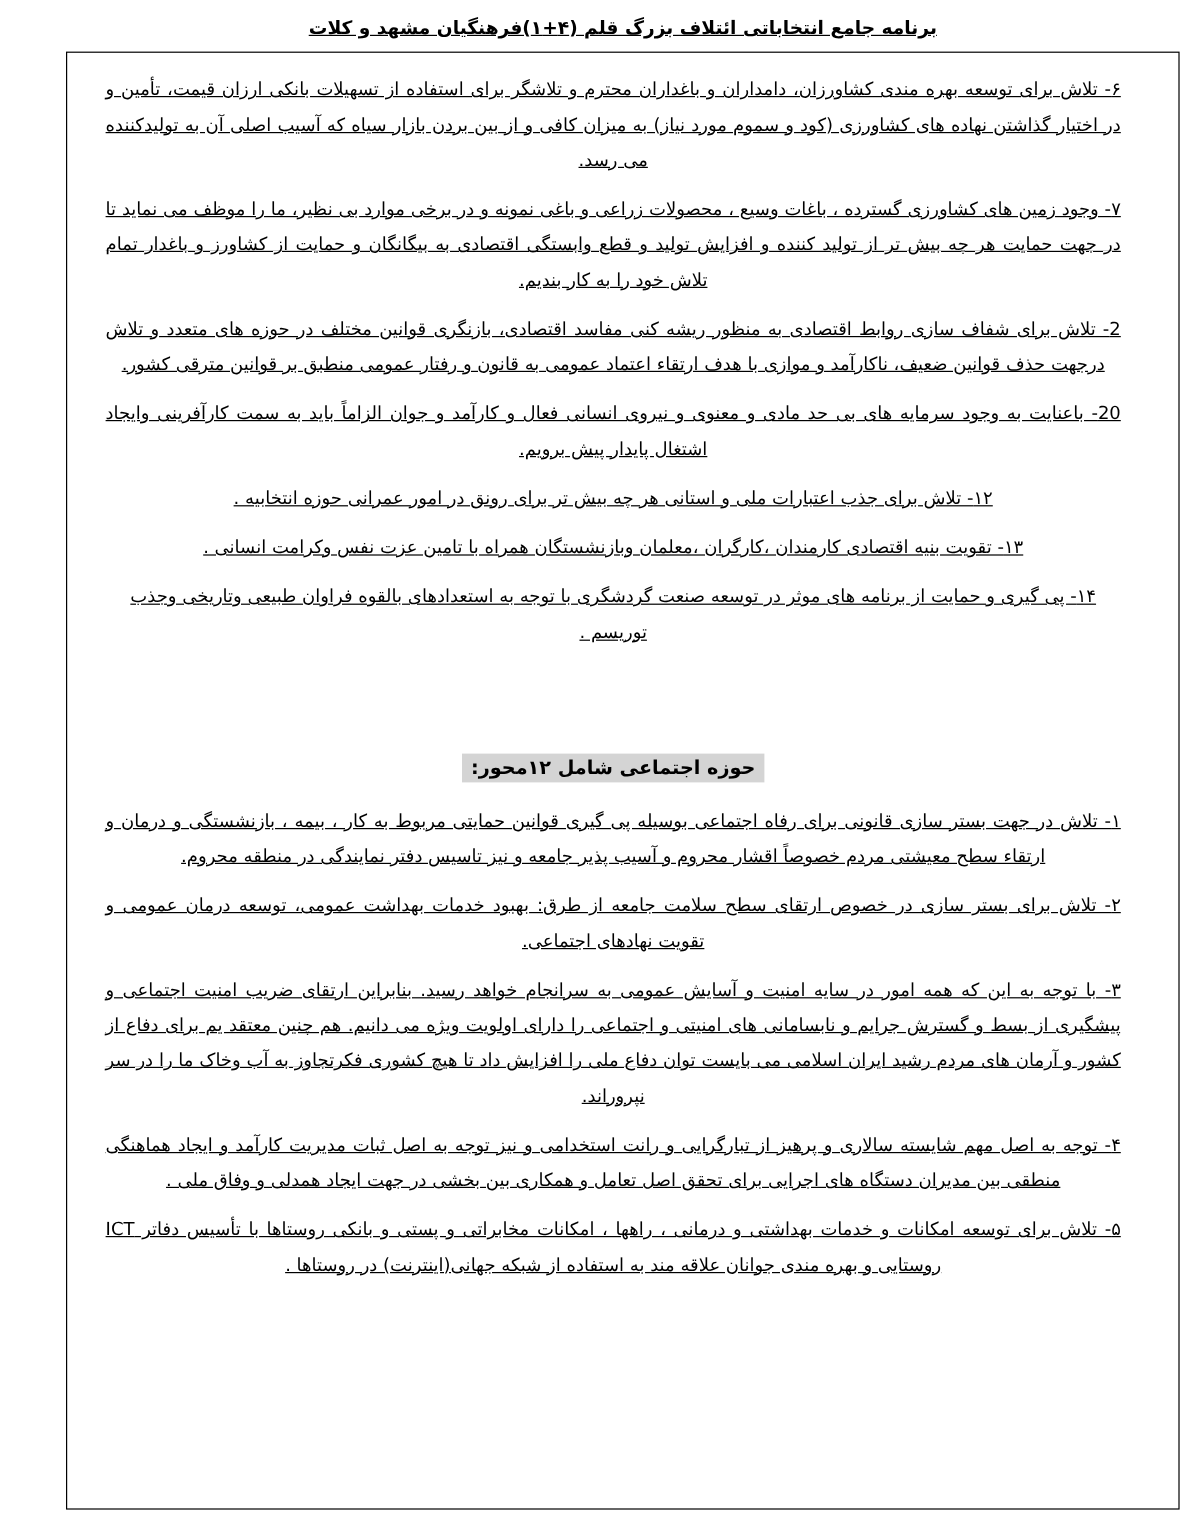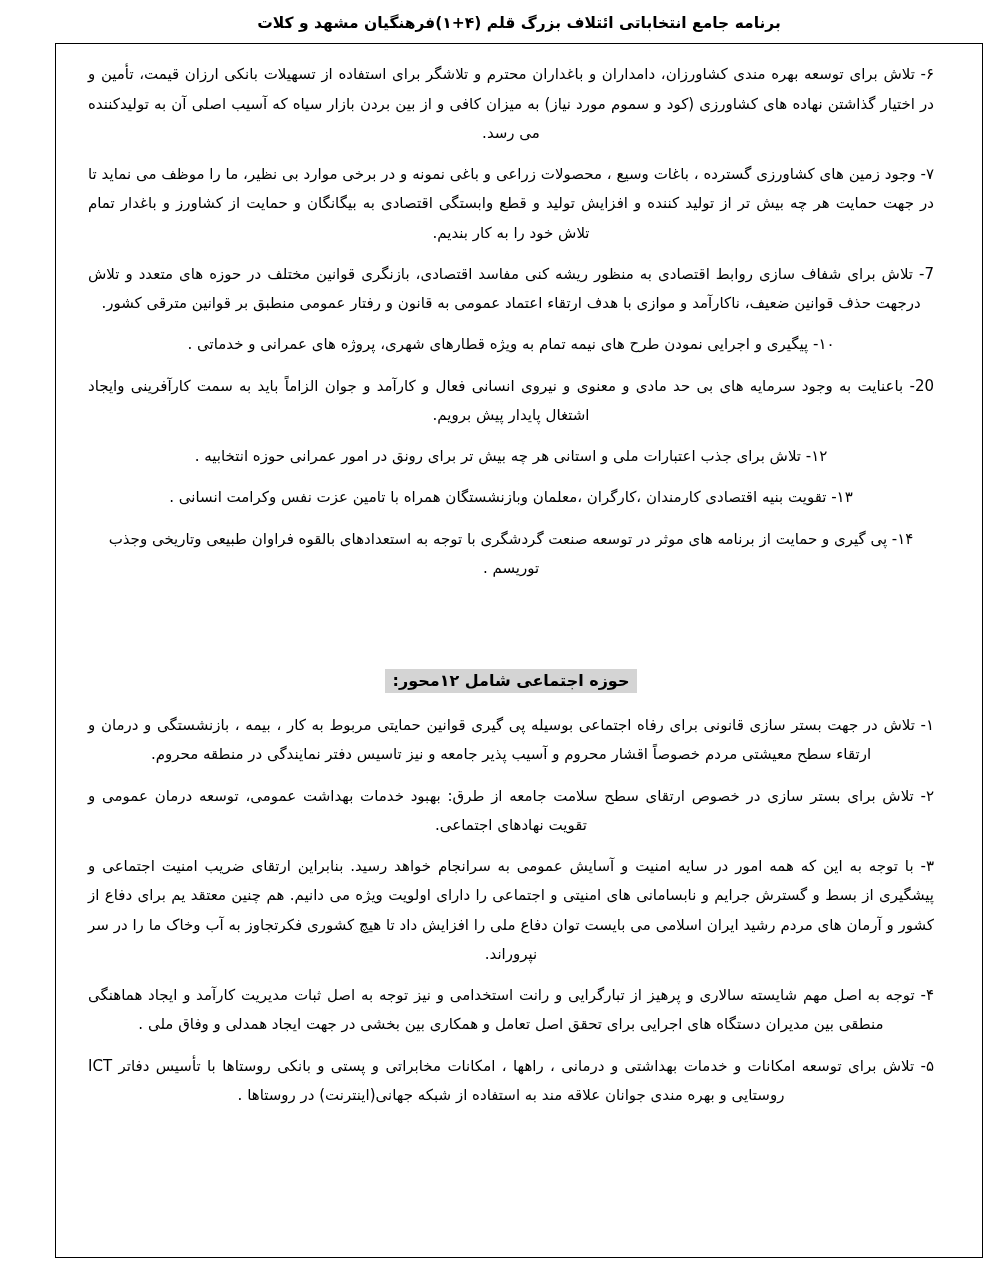--- a/index.html
+++ b/index.html
@@ -12,20 +12,21 @@
     min-height: 1280px;
     font-family: "DejaVu Sans", "Liberation Sans", sans-serif;
     color: #000000;
   }
   .page {
     width: 964px;
     min-height: 1280px;
     box-sizing: border-box;
     padding: 10px 18px 0 18px;
     position: relative;
+    text-decoration: underline;
   }
   .doc-header {
     text-align: center;
     font-size: 15.5px;
     font-weight: bold;
     line-height: 1.5;
     margin: 2px 0 8px 0;
     letter-spacing: 0;
   }
   .frame {
@@ -64,22 +65,21 @@
 
 <div class="page">
 
   <div class="doc-header">برنامه جامع انتخاباتی ائتلاف بزرگ قلم (۴+۱)فرهنگیان مشهد و کلات</div>
 
   <div class="frame">
 
     <div>
       <p class="para">۶- تلاش برای توسعه بهره مندی کشاورزان، دامداران و باغداران محترم و تلاشگر برای استفاده از تسهیلات بانکی ارزان قیمت، تأمین و در اختیار گذاشتن نهاده های کشاورزی (کود و سموم مورد نیاز) به میزان کافی و از بین بردن بازار سیاه که آسیب اصلی آن به تولیدکننده می رسد.</p>
       <p class="para">۷- وجود زمین های کشاورزی گسترده ، باغات وسیع ، محصولات زراعی و باغی نمونه و در برخی موارد بی نظیر، ما را موظف می نماید تا در جهت حمایت هر چه بیش تر از تولید کننده و افزایش تولید و قطع وابستگی اقتصادی به بیگانگان و حمایت از کشاورز و باغدار تمام تلاش خود را به کار بندیم.</p>
-      <p class="para">7- تلاش برای شفاف سازی روابط اقتصادی به منظور ریشه کنی مفاسد اقتصادی، بازنگری قوانین مختلف در حوزه های متعدد و تلاش درجهت حذف قوانین ضعیف، ناکارآمد و موازی با هدف ارتقاء اعتماد عمومی به قانون و رفتار عمومی منطبق بر قوانین مترقی کشور.</p>
-      <p class="para center-line">۱۰- پیگیری و اجرایی نمودن طرح های نیمه تمام به ویژه قطارهای شهری، پروژه های عمرانی و خدماتی .</p>
+      <p class="para">2- تلاش برای شفاف سازی روابط اقتصادی به منظور ریشه کنی مفاسد اقتصادی، بازنگری قوانین مختلف در حوزه های متعدد و تلاش درجهت حذف قوانین ضعیف، ناکارآمد و موازی با هدف ارتقاء اعتماد عمومی به قانون و رفتار عمومی منطبق بر قوانین مترقی کشور.</p>
       <p class="para">20- باعنایت به وجود سرمایه های بی حد مادی و معنوی و نیروی انسانی فعال و کارآمد و جوان الزاماً باید به سمت کارآفرینی وایجاد اشتغال پایدار پیش برویم.</p>
       <p class="para center-line">۱۲- تلاش برای جذب اعتبارات ملی و استانی هر چه بیش تر برای رونق در امور عمرانی حوزه انتخابیه .</p>
       <p class="para center-line">۱۳- تقویت بنیه اقتصادی کارمندان ،کارگران ،معلمان وبازنشستگان همراه با تامین عزت نفس وکرامت انسانی .</p>
       <p class="para center-line">۱۴- پی گیری و حمایت از برنامه های موثر در توسعه صنعت گردشگری با توجه به استعدادهای بالقوه فراوان طبیعی وتاریخی وجذب توریسم .</p>
     </div>
 
     <div class="spacer-lg"></div>
 
     <div class="section-heading">
       <span class="hl">حوزه اجتماعی شامل ۱۲محور:</span>

